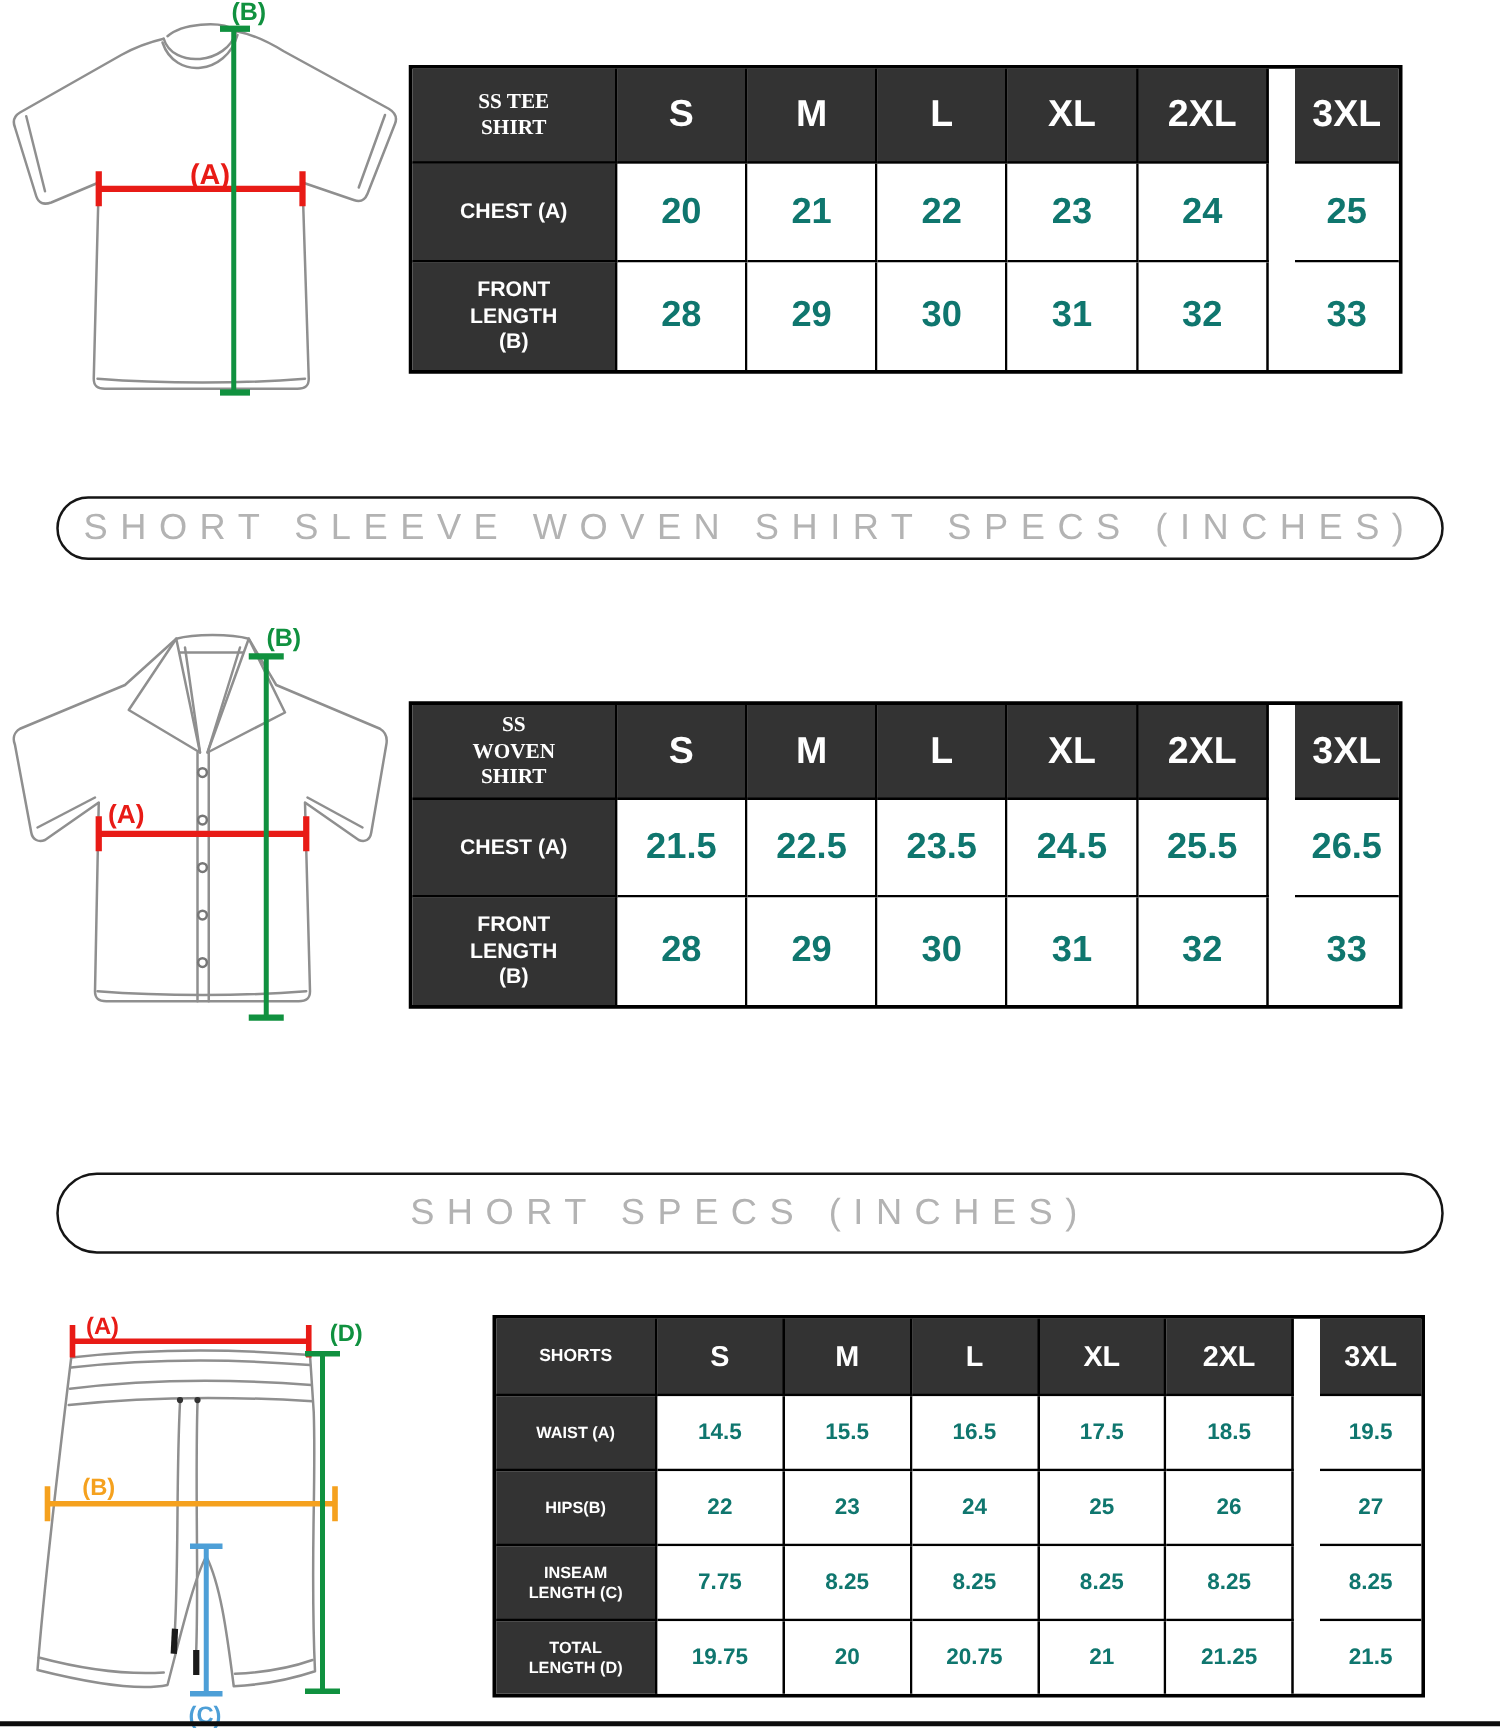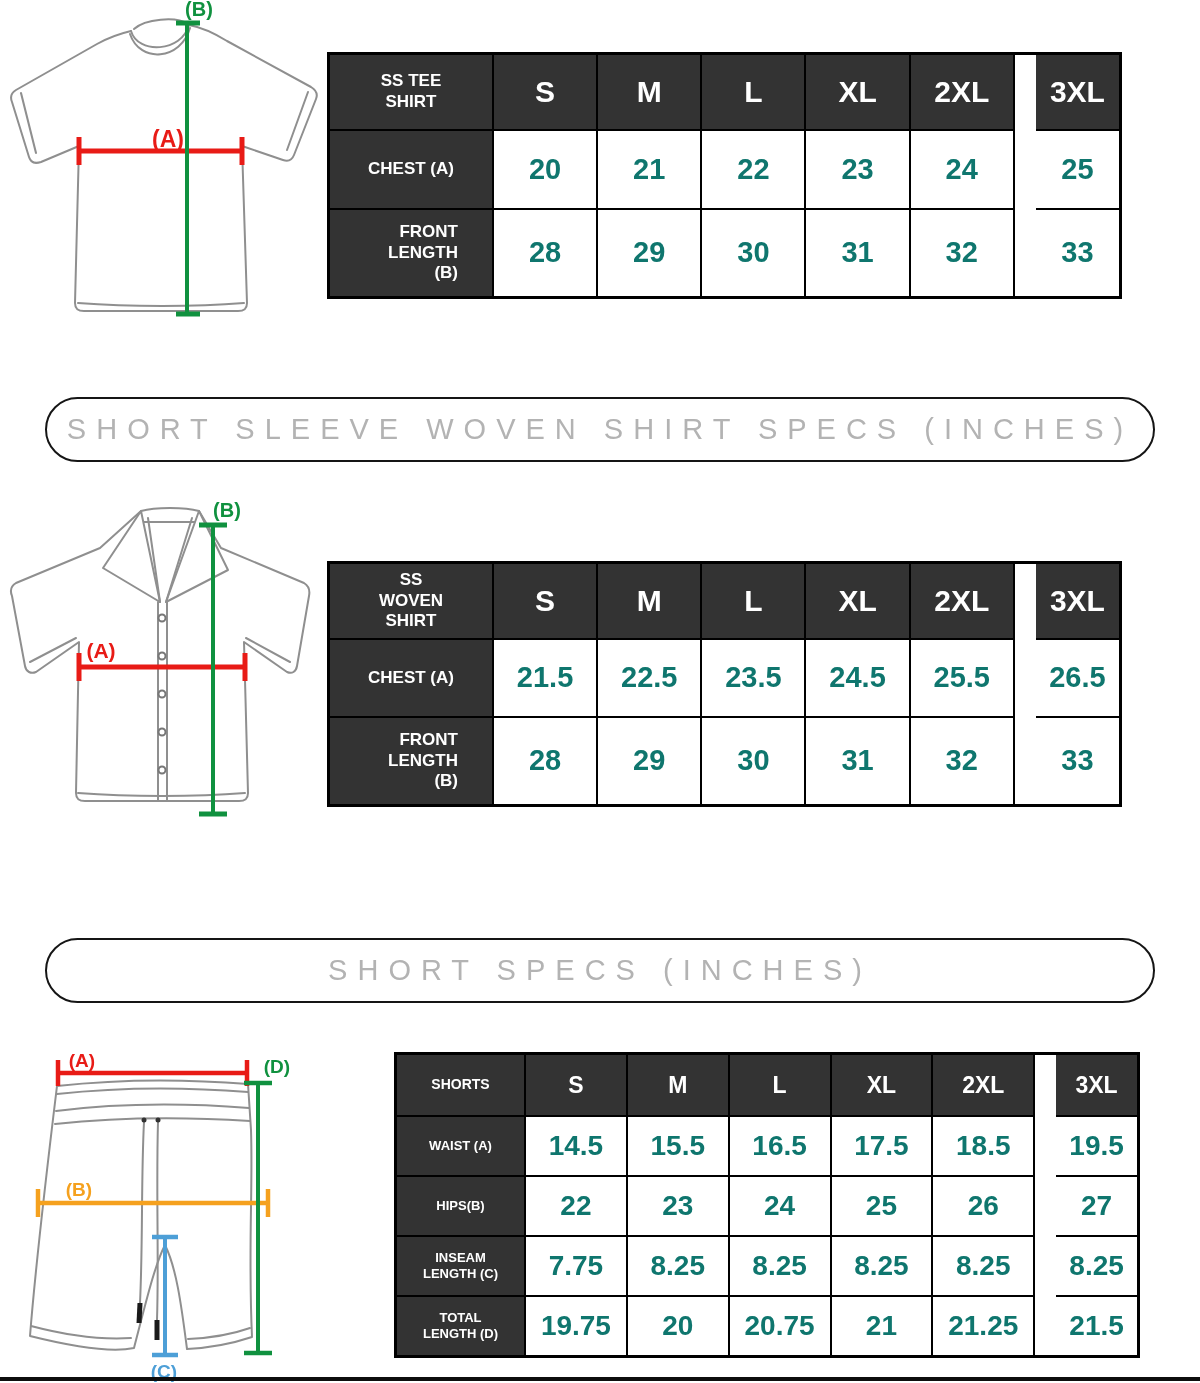--- a/index.html
+++ b/index.html
@@ -14,36 +14,36 @@
                     line-height:1.22;}
   .spec-table .cell:nth-child(7n){border-right:none;margin-left:21px;}
   .spec-table .cell:nth-last-child(-n+7){border-bottom:none;}
   .hd{background:#333333;color:#ffffff;}
   .val{background:#ffffff;color:#0f766e;}
 
   .tbl-tee  {left:327px;top:52px; width:795px;grid-template-columns:164px repeat(6,1fr);grid-template-rows:76px 79px 86px;}
   .tbl-woven{left:327px;top:561px;width:795px;grid-template-columns:164px repeat(6,1fr);grid-template-rows:76px 78px 86px;}
   .tbl-shorts{left:394px;top:1052px;width:746px;grid-template-columns:129px repeat(6,1fr);grid-template-rows:62px 60px 60px 60px 58px;}
 
-  .t-big .name  {font-size:17px;font-weight:bold;padding:3px 42px;}
+  .t-big .name  {font-size:17px;font-weight:bold;padding:3px 42px;font-family:Liberation Serif, serif;}
   .t-big .size  {font-size:30px;font-weight:bold;}
-  .t-big .rowlab{font-size:17px;font-weight:bold;padding:0 34px;text-align:right;}
+  .t-big .rowlab{font-size:17px;font-weight:bold;padding:0 34px;}
   .t-big .val   {font-size:29px;font-weight:bold;}
 
   .t-sm .name  {font-size:14px;font-weight:bold;padding:0 25px;}
   .t-sm .size  {font-size:23px;font-weight:bold;}
   .t-sm .rowlab{font-size:13px;font-weight:bold;padding:16px 25px;}
-  .t-sm .val   {font-size:28px;font-weight:bold;}
+  .t-sm .val   {font-size:18px;font-weight:bold;}
 
   
   .pill{position:absolute;left:45px;width:1110px;box-sizing:border-box;
         border:2.5px solid #151515;border-radius:36px;background:#fff;
         display:flex;align-items:center;justify-content:center;
         color:#b3b3b3;font-size:29px;letter-spacing:10px;font-weight:400;white-space:nowrap;}
-  .pill-1{top:397px;height:65px;}
+  .pill-1{top:397px;height:51px;}
   .pill-2{top:938px;height:65px;}
 
   .diagram{position:absolute;}
   .dg-tee{left:0;top:0;}
   .dg-woven{left:0;top:490px;}
   .dg-shorts{left:0;top:1040px;}
 
   .bottom-rule{position:absolute;left:0;top:1377px;width:1200px;height:4px;background:#0d0d0d;}
 </style>
 </head>

